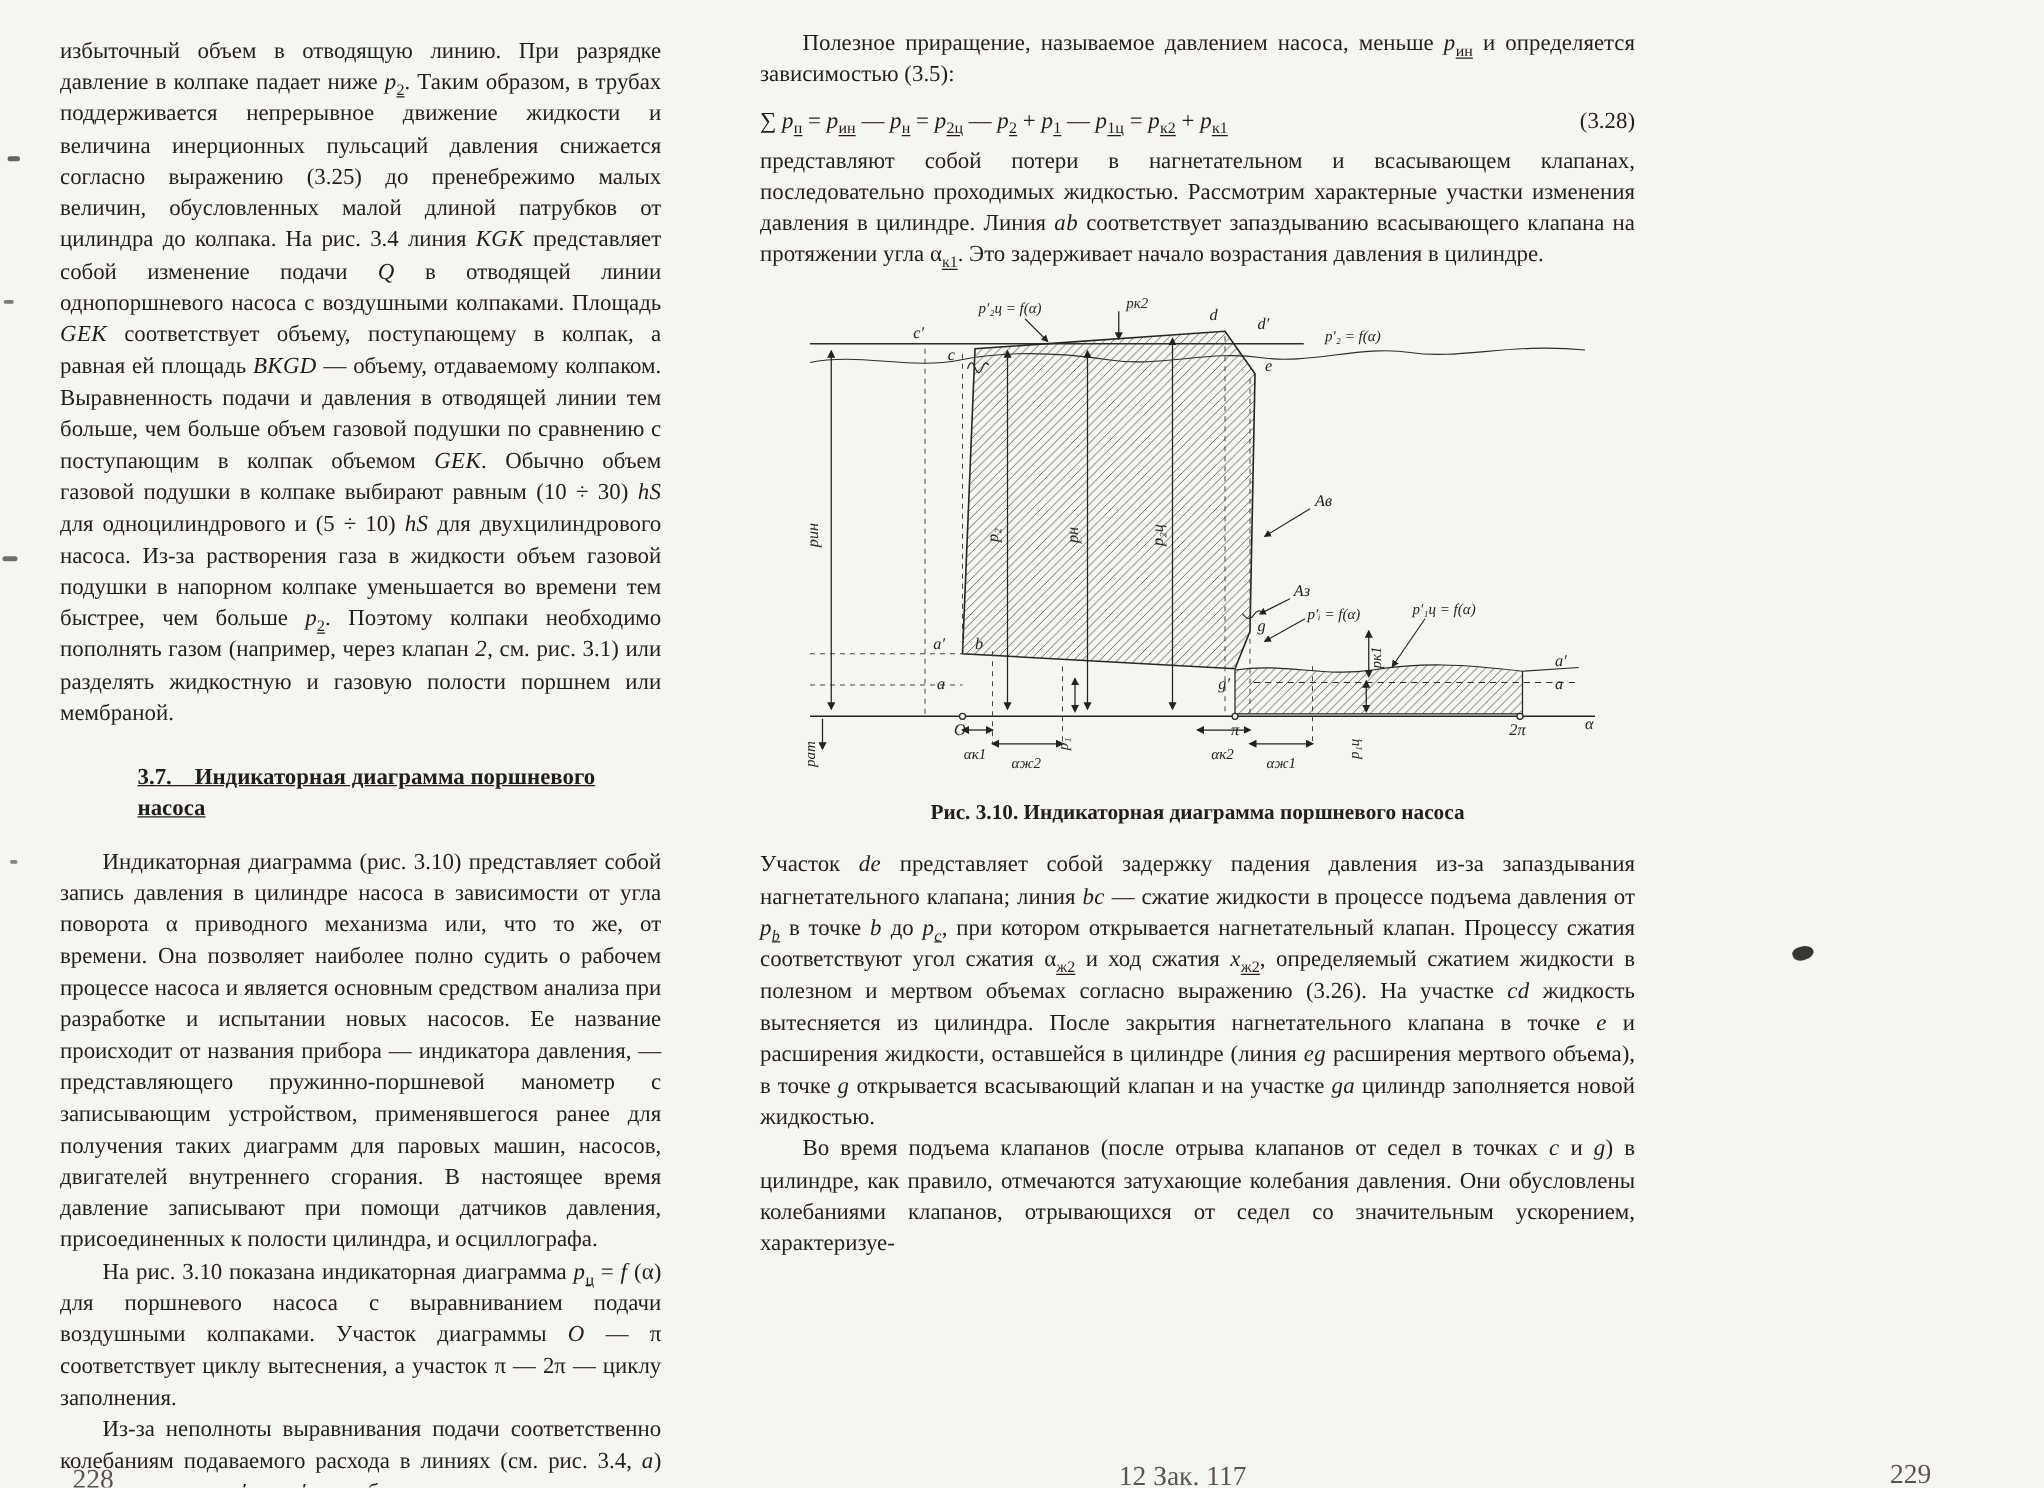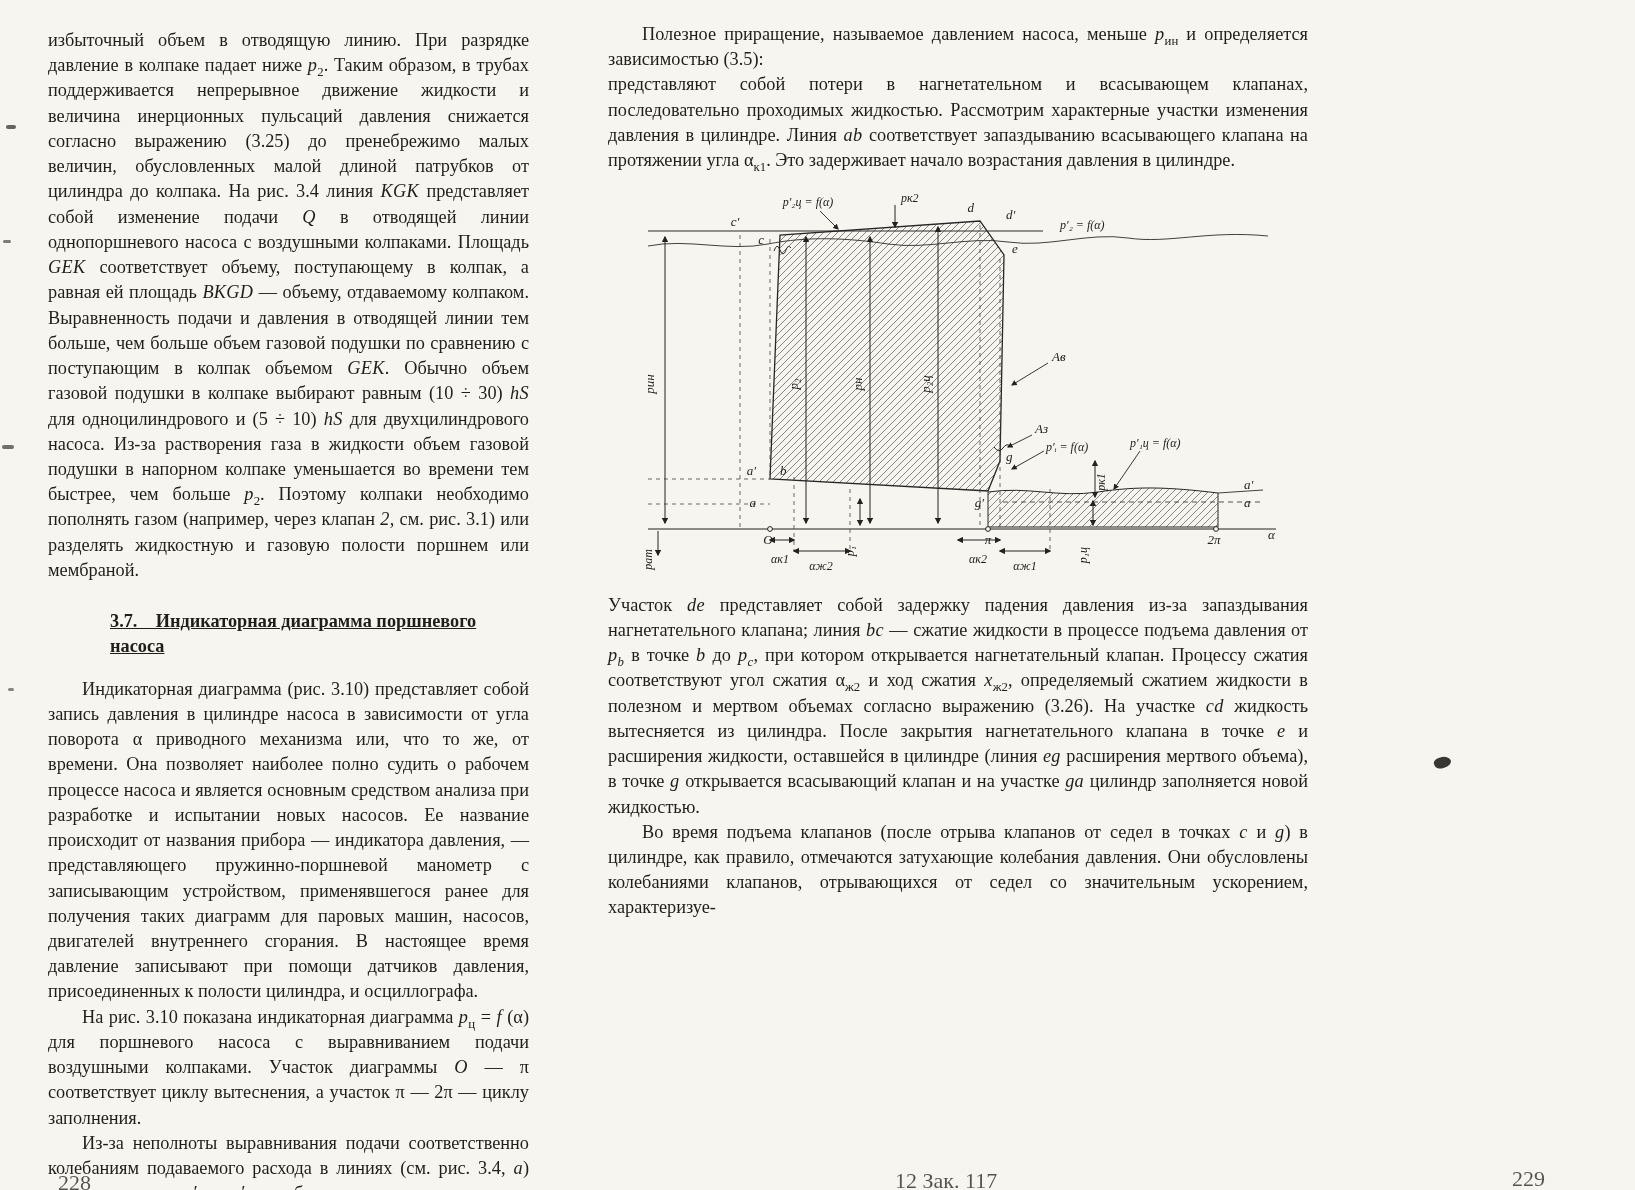--- a/index.html
+++ b/index.html
@@ -8,21 +8,21 @@
     background:#f7f5ef;
     font-family:"Liberation Serif","DejaVu Serif",serif;
     color:#201e1a;
   }
   .spread{display:flex;width:1363px;height:1190px;position:relative;}
   .page{box-sizing:border-box;font-size:18.3px;line-height:1.38;text-align:justify;}
   .page-left{width:748px;padding:28px 0 0 48px;}
   .page-right{width:812px;padding:22px 55px 0 52px;margin-left:27px;}
   p{margin:0;text-indent:34px;}
   p.no-indent{text-indent:0;}
-  sub{font-size:0.7em;line-height:0;}
+  sub{font-size:0.7em;line-height:0;text-decoration:underline;}
   i{letter-spacing:0.3px;}
   .section-heading{font-weight:700;margin:26px 0 17px;padding-left:62px;text-align:left;text-decoration:underline;}
   .formula-row{display:flex;justify-content:space-between;align-items:baseline;margin:12px 0 6px;text-indent:0;}
   .formula-body{text-indent:0;}
   .formula-num{padding-left:12px;}
   .figure-block{margin:16px 0 4px;}
   .figure-caption{text-align:center;font-weight:700;font-size:17px;margin:6px 0 18px;text-indent:0;}
   .footer-note{position:absolute;font-size:22px;opacity:0.75;}
   .footer-left{left:58px;top:1170px;}
   .footer-mid{left:895px;top:1168px;}
@@ -43,20 +43,24 @@
     <p>На рис. 3.10 показана индикаторная диаграмма <i>p</i><sub>ц</sub> = <i>f</i> (α) для поршневого насоса с выравниванием подачи воздушными колпаками. Участок диаграммы <i>O</i> — π соответствует циклу вытеснения, а участок π — 2π — циклу заполнения.</p>
     <p>Из-за неполноты выравнивания подачи соответственно колебаниям подаваемого расхода в линиях (см. рис. 3.4, <i>а</i>) давления в них <i>p′</i><sub>2</sub> и <i>p′</i><sub>1</sub> колеблются около своих средних значений <i>p</i><sub>2</sub> и <i>p</i><sub>1</sub>. При этом давления в цилиндре <i>p′</i><sub>2ц</sub> и <i>p′</i><sub>1ц</sub> также колеблются около средних значений <i>p</i><sub>2ц</sub> и <i>p</i><sub>1ц</sub>. Разницу между давлениями в цилиндре и в линии (например, <i>p</i><sub>2ц</sub> и <i>p</i><sub>2</sub>) составляют потери в клапанах <i>p</i><sub>к</sub>. Следовательно, насос, развивая полезное давление <i>p</i><sub>н</sub>, должен создать в цилиндре полное приращение давления, называемое индикаторным давлением</p>
     <div class="formula-row">
       <span class="formula-body"><i>p</i><sub>ин</sub> = <i>p</i><sub>2ц</sub> — <i>p</i><sub>1ц</sub>.</span>
       <span class="formula-num">(3.27)</span>
     </div>
   </div>
 
   <div class="page page-right">
     <p>Полезное приращение, называемое давлением насоса, меньше <i>p</i><sub>ин</sub> и определяется зависимостью (3.5):</p>
+    <div class="formula-row">
+      <span class="formula-body">∑ <i>p</i><sub>п</sub> = <i>p</i><sub>ин</sub> — <i>p</i><sub>н</sub> = <i>p</i><sub>2ц</sub> — <i>p</i><sub>2</sub> + <i>p</i><sub>1</sub> — <i>p</i><sub>1ц</sub> = <i>p</i><sub>к2</sub> + <i>p</i><sub>к1</sub></span>
+      <span class="formula-num">(3.28)</span>
+    </div>
     <p class="no-indent">представляют собой потери в нагнетательном и всасывающем клапанах, последовательно проходимых жидкостью. Рассмотрим характерные участки изменения давления в цилиндре. Линия <i>ab</i> соответствует запаздыванию всасывающего клапана на протяжении угла α<sub>к1</sub>. Это задерживает начало возрастания давления в цилиндре.</p>
 
     <div class="figure-block">
       <svg width="700" height="392" viewBox="0 0 700 392">
         <defs>
           <pattern id="hatch" width="7" height="7" patternUnits="userSpaceOnUse">
             <path d="M0 7 L7 0" stroke="#3a3a3a" stroke-width="0.6"></path>
           </pattern>
           <marker id="ah" viewBox="0 0 10 10" refX="8" refY="5" markerWidth="6.5" markerHeight="6.5" orient="auto-start-reverse">
             <path d="M0,0 L10,5 L0,10 z" fill="#222"></path>
@@ -149,20 +153,21 @@
         <text x="606" y="355" text-anchor="middle">2π</text>
         <text x="660" y="350" text-anchor="start">α</text>
         <text x="172" y="374" text-anchor="middle" class="lbl-sm">αк1</text>
         <text x="213" y="381" text-anchor="middle" class="lbl-sm">αж2</text>
         <text x="246" y="357" transform="rotate(-90 246 357)" text-anchor="end" class="lbl-sm">p₁</text>
         <text x="370" y="374" text-anchor="middle" class="lbl-sm">αк2</text>
         <text x="417" y="381" text-anchor="middle" class="lbl-sm">αж1</text>
         <text x="479" y="358" transform="rotate(-90 479 358)" text-anchor="end" class="lbl-sm">p₁ц</text>
         <text x="44" y="360" transform="rotate(-90 44 360)" text-anchor="end" class="lbl-sm">pат</text>
       </svg>
+      <div class="figure-caption">Рис. 3.10. Индикаторная диаграмма поршневого насоса</div>
     </div>
 
     <p class="no-indent">Участок <i>de</i> представляет собой задержку падения давления из-за запаздывания нагнетательного клапана; линия <i>bc</i> — сжатие жидкости в процессе подъема давления от <i>p<sub>b</sub></i> в точке <i>b</i> до <i>p<sub>c</sub></i>, при котором открывается нагнетательный клапан. Процессу сжатия соответствуют угол сжатия α<sub>ж2</sub> и ход сжатия <i>x</i><sub>ж2</sub>, определяемый сжатием жидкости в полезном и мертвом объемах согласно выражению (3.26). На участке <i>cd</i> жидкость вытесняется из цилиндра. После закрытия нагнетательного клапана в точке <i>e</i> и расширения жидкости, оставшейся в цилиндре (линия <i>eg</i> расширения мертвого объема), в точке <i>g</i> открывается всасывающий клапан и на участке <i>ga</i> цилиндр заполняется новой жидкостью.</p>
     <p>Во время подъема клапанов (после отрыва клапанов от седел в точках <i>c</i> и <i>g</i>) в цилиндре, как правило, отмечаются затухающие колебания давления. Они обусловлены колебаниями клапанов, отрывающихся от седел со значительным ускорением, характеризуе-</p>
   </div>
 </div>
 
 <div class="footer-note footer-left">228</div>
 <div class="footer-note footer-mid">12  Зак. 117</div>
 <div class="footer-note footer-right">229</div>

